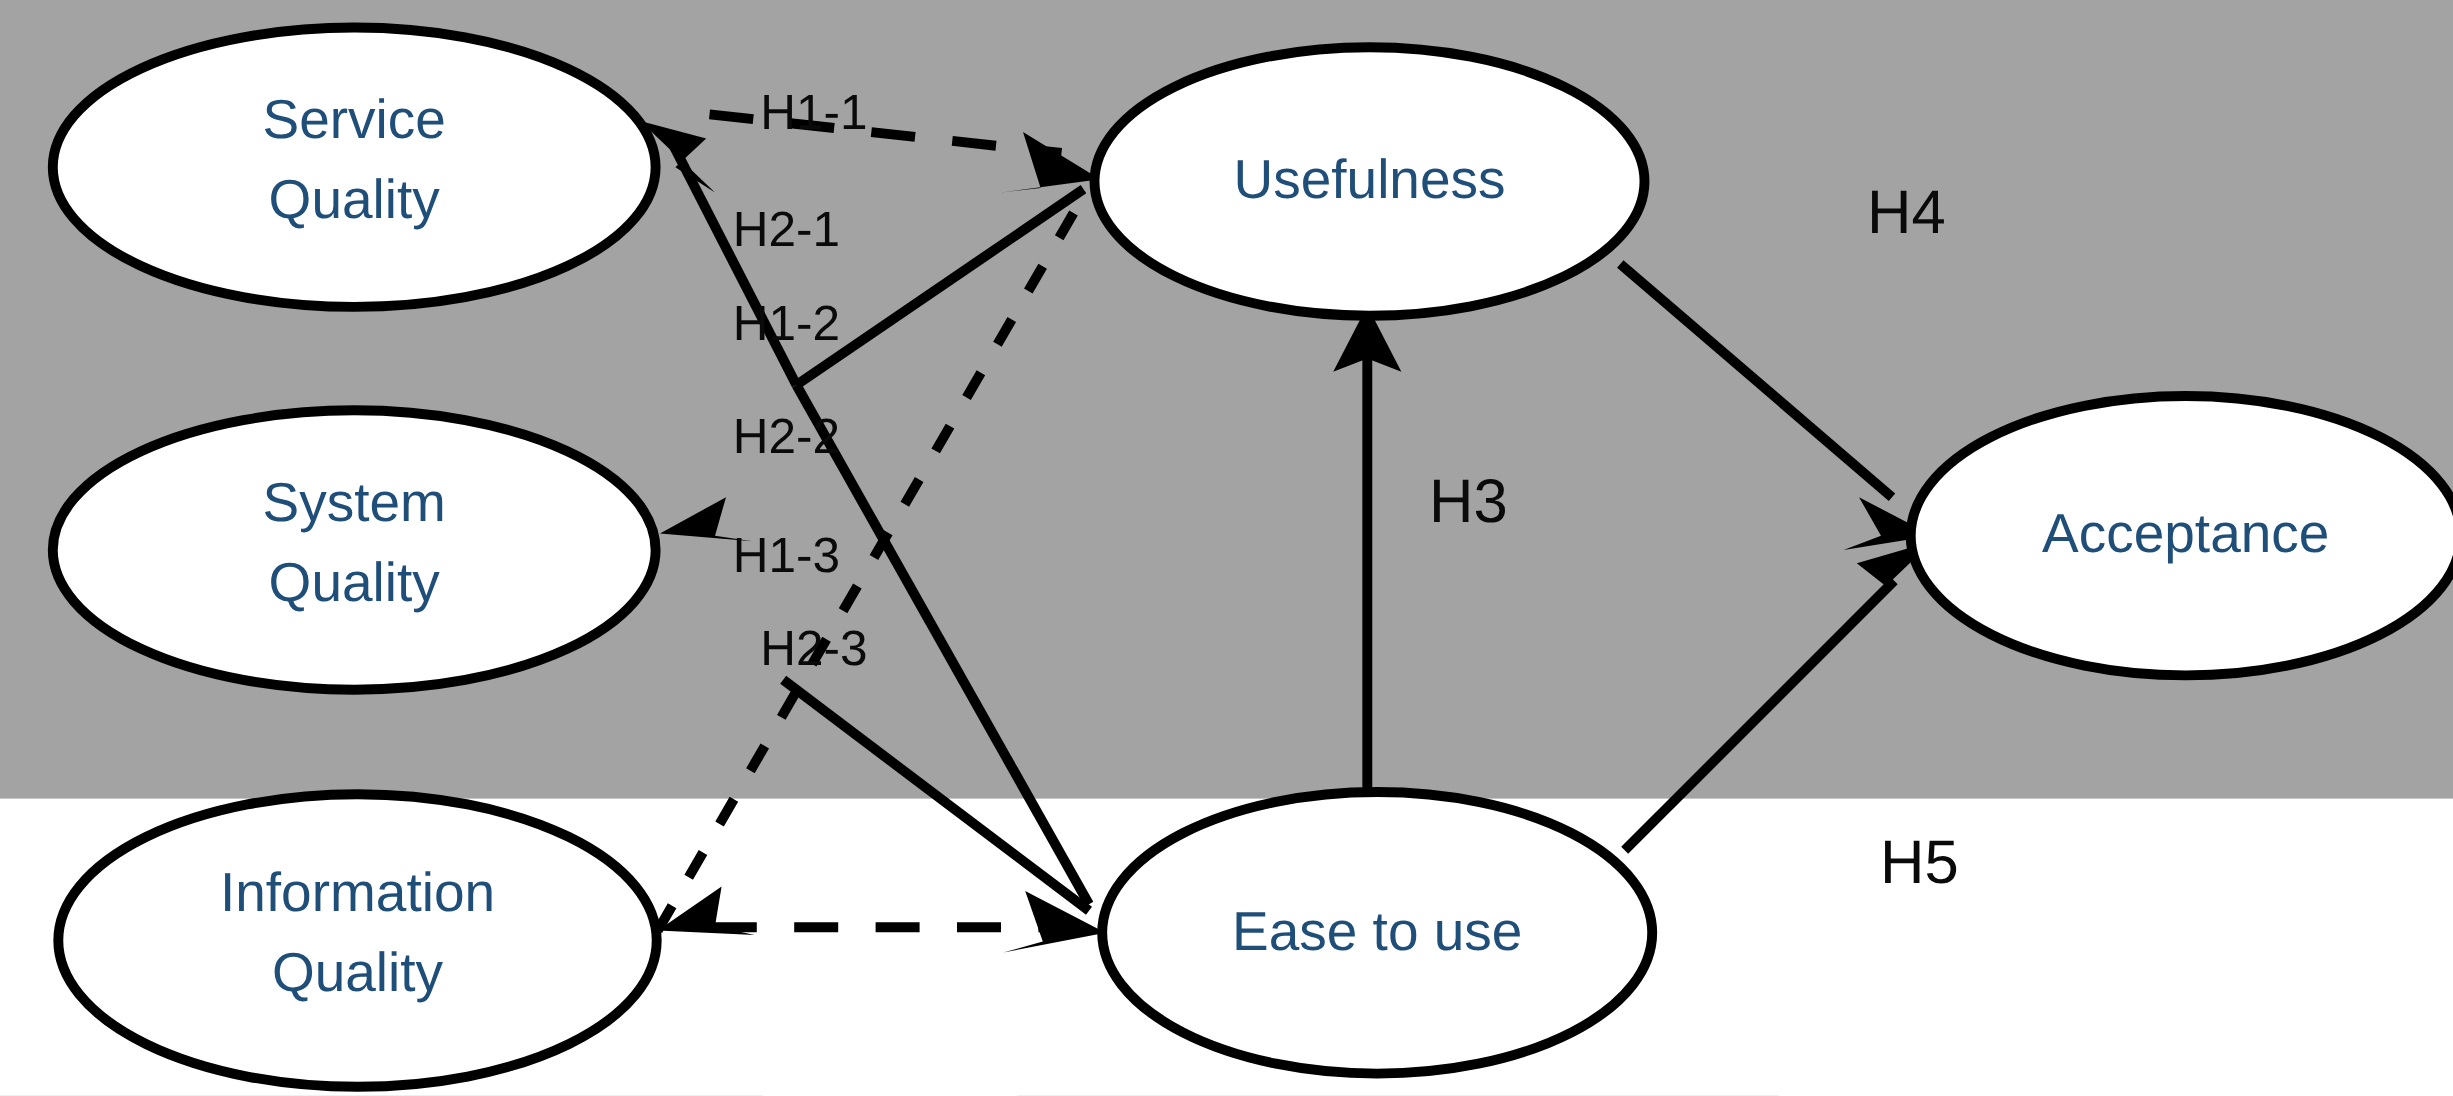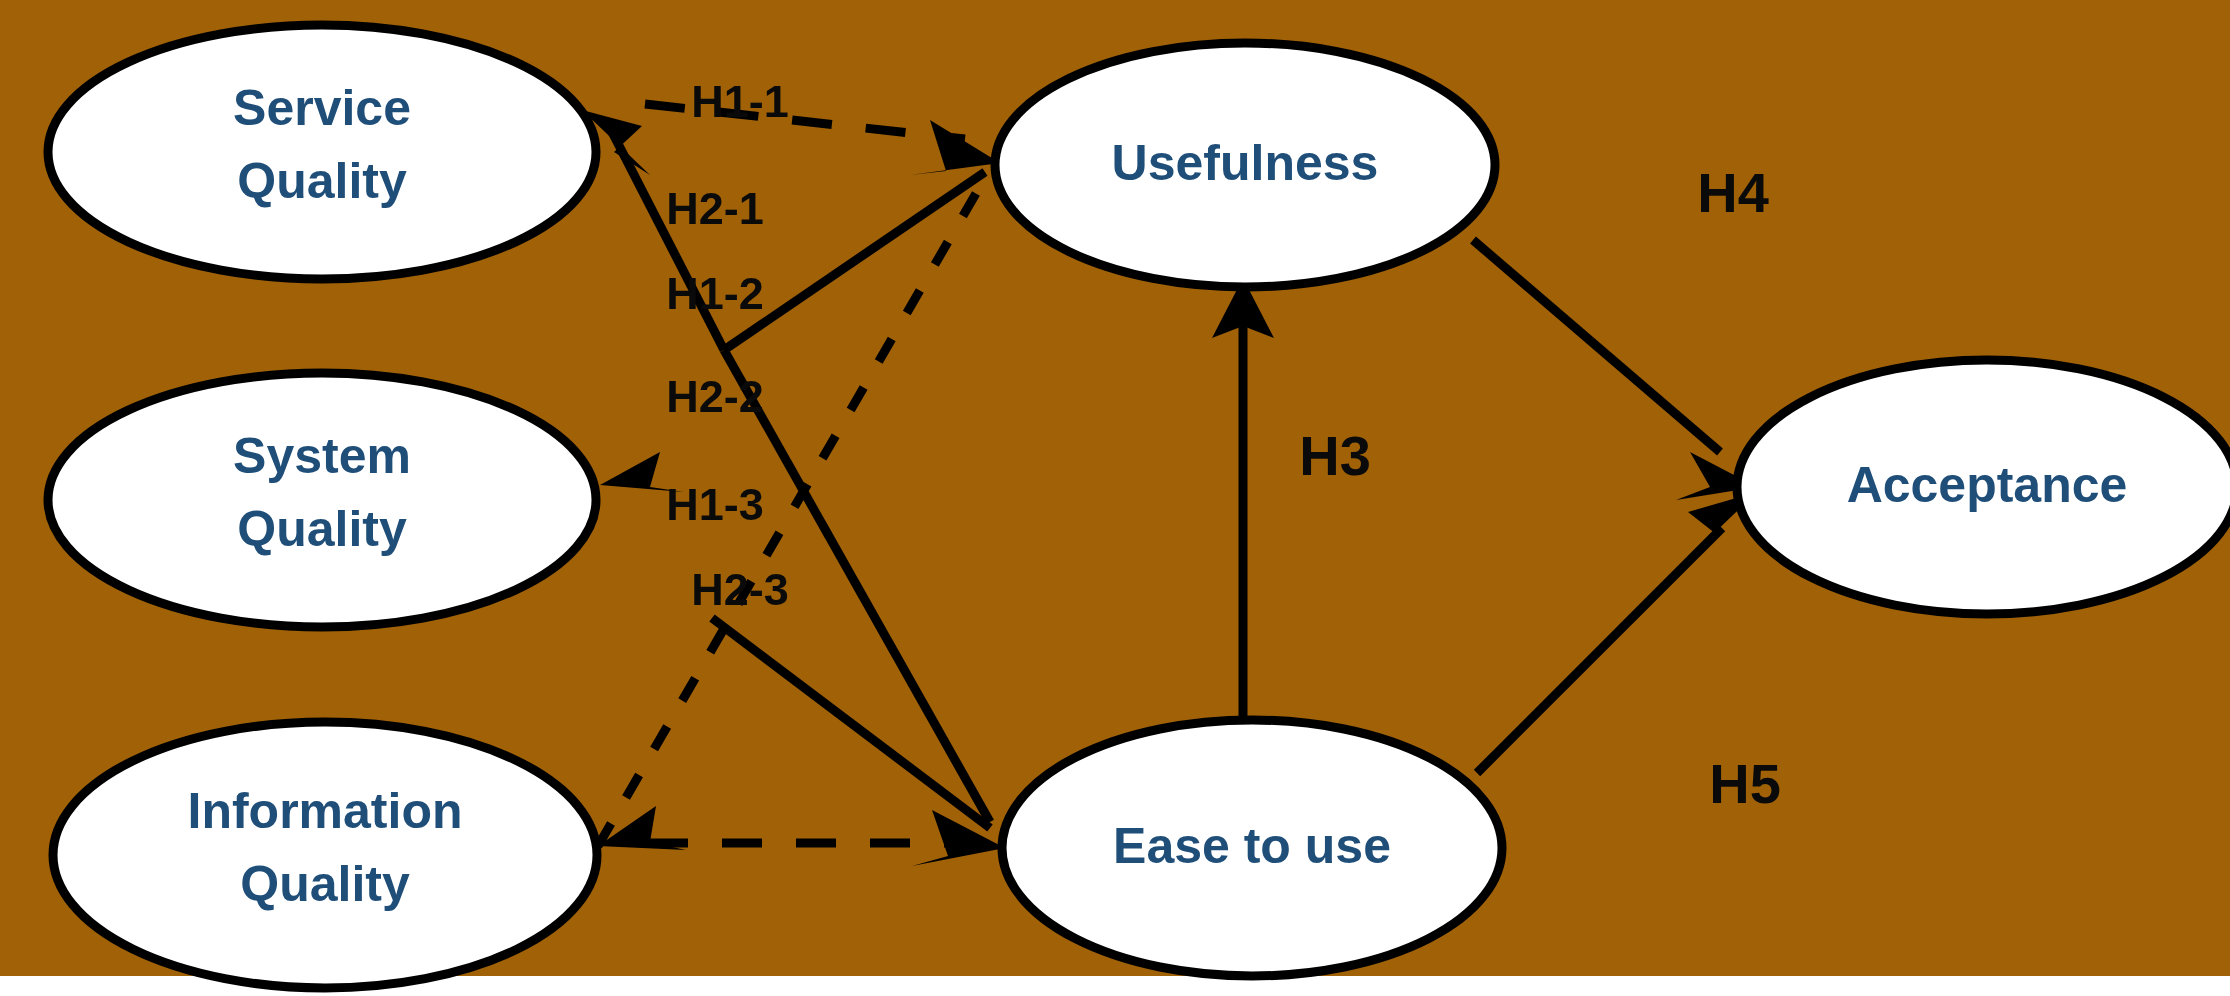--- a/index.html
+++ b/index.html
@@ -1,21 +1,21 @@
 <!DOCTYPE html>
 <html><head>
 <meta charset="utf-8">
 <title>Research Model Diagram</title>
 <style>
   html,body{margin:0;padding:0;background:#ffffff;}
   body{
     width:2230px;height:996px;overflow:hidden;
     font-family:"Liberation Sans","DejaVu Sans",sans-serif;
   }
-  #diagram-root{position:relative;width:2230px;height:976px;background:#a16207;font-weight:bold;}
+  #diagram-root{position:relative;width:2230px;height:726px;background:#a3a3a3;}
   svg#model-svg{display:block;width:2230px;height:996px;}
   .node-ellipse{fill:#ffffff;stroke:#000000;stroke-width:9;}
   .node-label{
     font-family:"Liberation Sans","DejaVu Sans",sans-serif;
     font-size:50px;fill:#1f4e79;text-anchor:middle;dominant-baseline:middle;
   }
   .edge-solid{stroke:#000000;stroke-width:9;fill:none;}
   .edge-dashed{stroke:#000000;stroke-width:9;fill:none;stroke-dasharray:40 34;}
   .edge-dashed-short{stroke:#000000;stroke-width:9;fill:none;stroke-dasharray:26 30;}
   .hyp-label{

